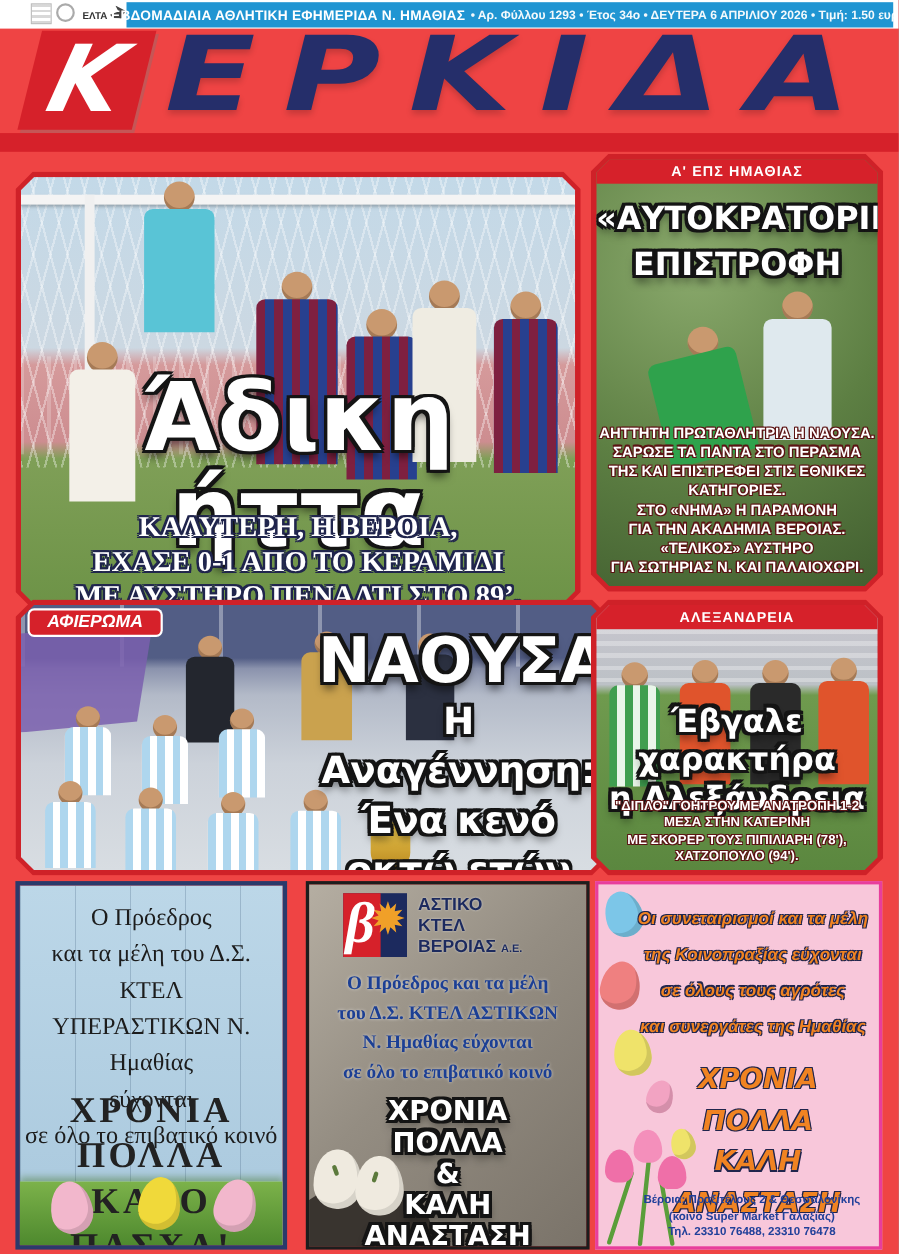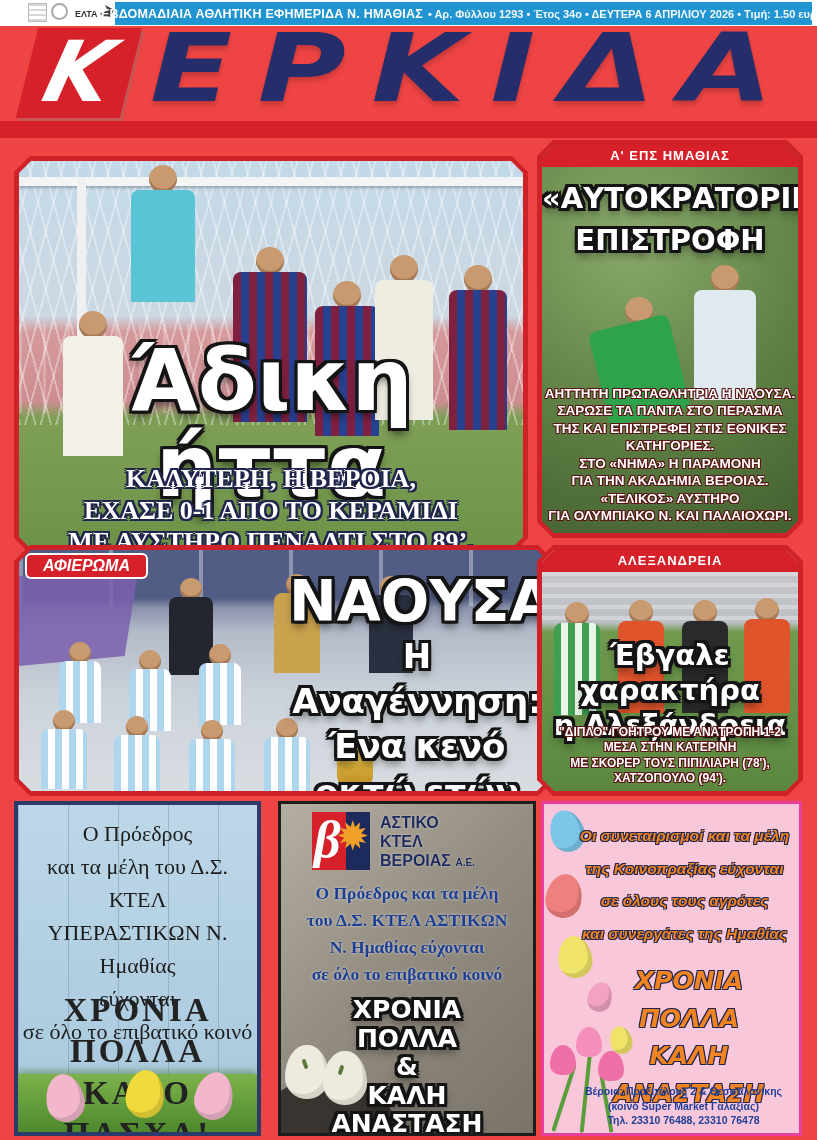--- a/index.html
+++ b/index.html
@@ -249,21 +249,21 @@
         <div>ΕΠΙΣΤΡΟΦΗ</div>
       </div>
       <div class="im-body ol-r">
         <div>ΑΗΤΤΗΤΗ ΠΡΩΤΑΘΛΗΤΡΙΑ Η ΝΑΟΥΣΑ.</div>
         <div>ΣΑΡΩΣΕ ΤΑ ΠΑΝΤΑ ΣΤΟ ΠΕΡΑΣΜΑ</div>
         <div>ΤΗΣ ΚΑΙ ΕΠΙΣΤΡΕΦΕΙ ΣΤΙΣ ΕΘΝΙΚΕΣ</div>
         <div>ΚΑΤΗΓΟΡΙΕΣ.</div>
         <div>ΣΤΟ «ΝΗΜΑ» Η ΠΑΡΑΜΟΝΗ</div>
         <div>ΓΙΑ ΤΗΝ ΑΚΑΔΗΜΙΑ ΒΕΡΟΙΑΣ.</div>
         <div>«ΤΕΛΙΚΟΣ» ΑΥΣΤΗΡΟ</div>
-        <div>ΓΙΑ ΟΛΥΜΠΙΑΚΟ Ν. ΚΑΙ ΠΑΛΑΙΟΧΩΡΙ.</div>
+        <div>ΓΙΑ ΣΩΤΗΡΙΑΣ Ν. ΚΑΙ ΠΑΛΑΙΟΧΩΡΙ.</div>
       </div>
     </div>
   </section>
 
   <section class="chbox" style="left:14px;top:545px;width:540px;height:251px;">
     <div class="inner photo-naousa">
       <div class="rail"></div>
       <div class="flag"></div>
 
       <div class="fig" style="left:150px;top:28px;">

